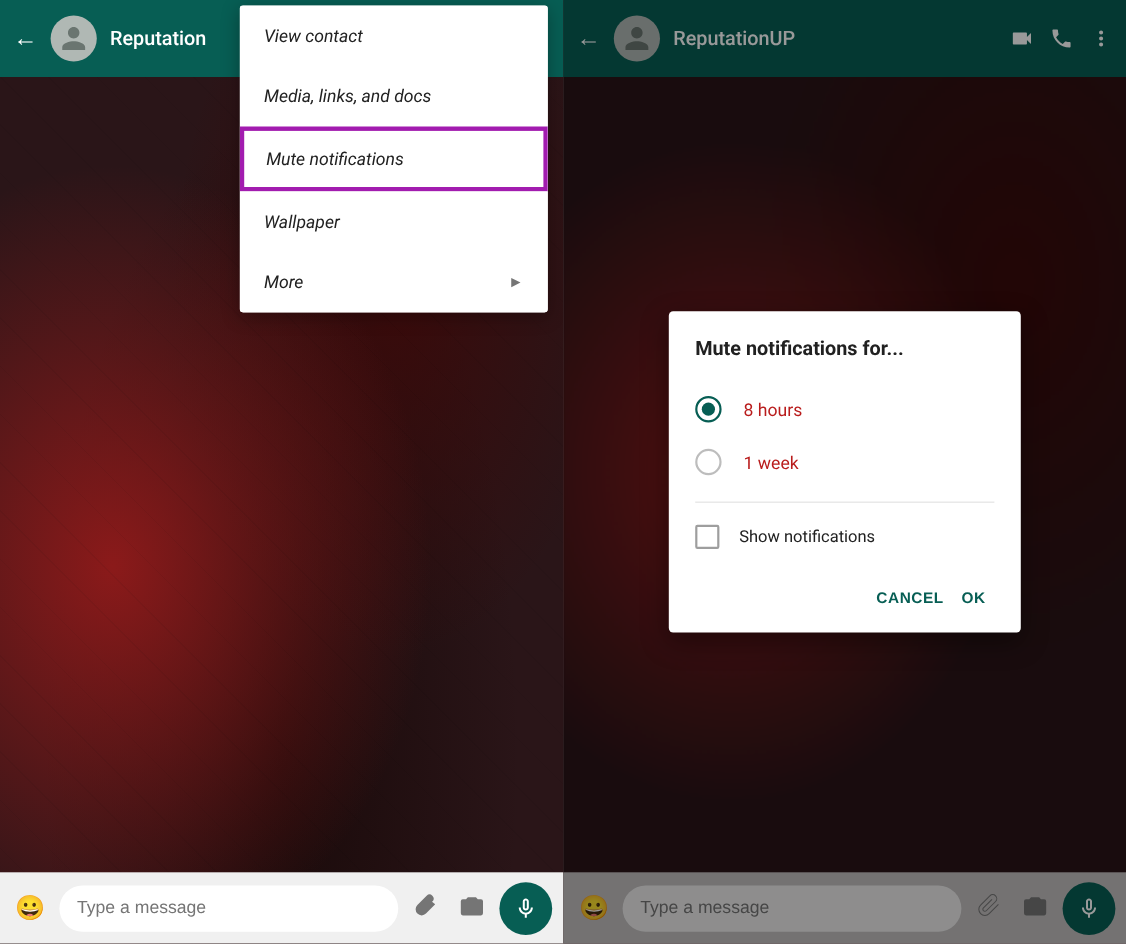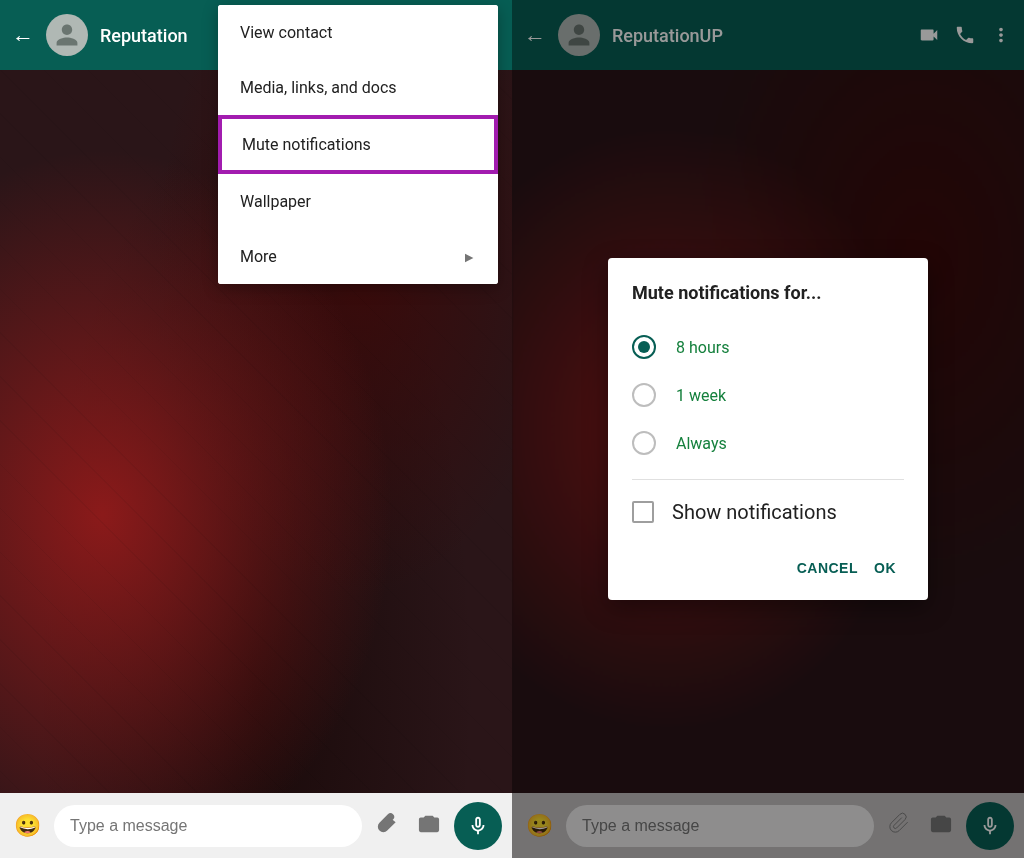--- a/index.html
+++ b/index.html
@@ -100,20 +100,21 @@
 
     .menu-item {
       padding: 18px 22px;
       font-size: 16px;
       color: #212121;
       cursor: pointer;
       display: flex;
       align-items: center;
       justify-content: space-between;
       background: white;
+      font-style: italic;
     }
 
     .menu-item.highlighted {
       border: 4px solid #a21caf;
       margin: 0 0;
       padding: 16px 20px;
     }
 
     .menu-arrow {
       color: #757575;
@@ -288,21 +289,21 @@
 
     .radio-inner {
       width: 12px;
       height: 12px;
       border-radius: 50%;
       background: #075E54;
     }
 
     .radio-label {
       font-size: 16px;
-      color: #15803d;
+      color: #b91c1c;
     }
 
     .dialog-divider {
       height: 1px;
       background: #e0e0e0;
       margin: 12px 0;
     }
 
     .checkbox-row {
       display: flex;
@@ -314,21 +315,21 @@
 
     .checkbox-box {
       width: 22px;
       height: 22px;
       border: 2px solid #9e9e9e;
       border-radius: 2px;
       flex-shrink: 0;
     }
 
     .checkbox-label {
-      font-size: 20px;
+      font-size: 15px;
       color: #212121;
     }
 
     .dialog-actions {
       display: flex;
       justify-content: flex-end;
       margin-top: 20px;
     }
 
     .dialog-btn {
@@ -465,24 +466,20 @@
           <div class="radio-inner"></div>
         </div>
         <span class="radio-label">8 hours</span>
       </div>
 
       <div class="radio-option">
         <div class="radio-outer"></div>
         <span class="radio-label">1 week</span>
       </div>
 
-      <div class="radio-option">
-        <div class="radio-outer"></div>
-        <span class="radio-label">Always</span>
-      </div>
 
       <div class="dialog-divider"></div>
 
       <div class="checkbox-row">
         <div class="checkbox-box"></div>
         <span class="checkbox-label">Show notifications</span>
       </div>
 
       <div class="dialog-actions">
         <button class="dialog-btn">CANCEL</button>

